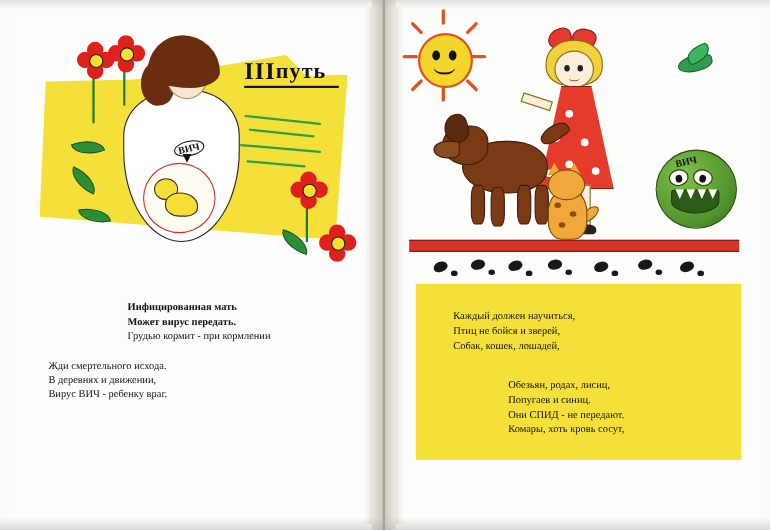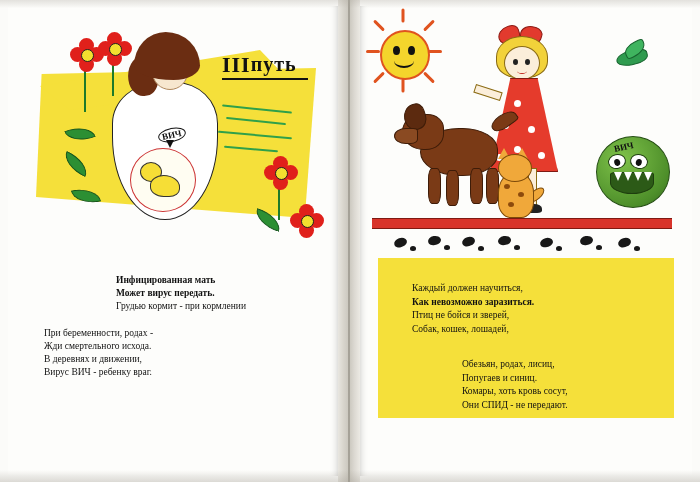--- a/index.html
+++ b/index.html
@@ -682,21 +682,20 @@
       </div>
     </div>
 
     <div class="text-left">
       <div class="stanza-a">
         <p class="b">Инфицированная мать</p>
         <p class="b">Может вирус передать.</p>
         <p>Грудью кормит - при кормлении</p>
       </div>
       <div class="stanza-b">
-        <p>При беременности, родах -</p>
         <p>Жди смертельного исхода.</p>
         <p>В деревнях и движении,</p>
         <p>Вирус ВИЧ - ребенку враг.</p>
       </div>
     </div>
   </div>
 
   <div class="spine">
     <div class="fold"></div>
   </div>
@@ -803,27 +802,26 @@
   <div class="footprint" style="left:556px; top:246px; width:6px; height:5px;"></div>
   <div class="footprint" style="left:580px; top:236px; width:13px; height:9px; transform:rotate(-12deg);"></div>
   <div class="footprint" style="left:596px; top:245px; width:6px; height:5px;"></div>
   <div class="footprint" style="left:618px; top:238px; width:13px; height:9px; transform:rotate(-18deg);"></div>
   <div class="footprint" style="left:634px; top:246px; width:6px; height:5px;"></div>
 
   <div class="yellow-block"></div>
   <div class="text-right">
     <div class="stanza1">
       <p>Каждый должен научиться,</p>
-      <p class="b">Как невозможно заразиться.</p>
       <p>Птиц не бойся и зверей,</p>
       <p>Собак, кошек, лошадей,</p>
     </div>
     <div class="stanza2">
       <p>Обезьян, родах, лисиц,</p>
       <p>Попугаев и синиц.</p>
+      <p>Они СПИД - не передают.</p>
       <p>Комары, хоть кровь сосут,</p>
-      <p>Они СПИД - не передают.</p>
     </div>
   </div>
 
   <div class="edge-shadow-top"></div>
   <div class="edge-shadow-bottom"></div>
 </div>
 
 </body></html>

